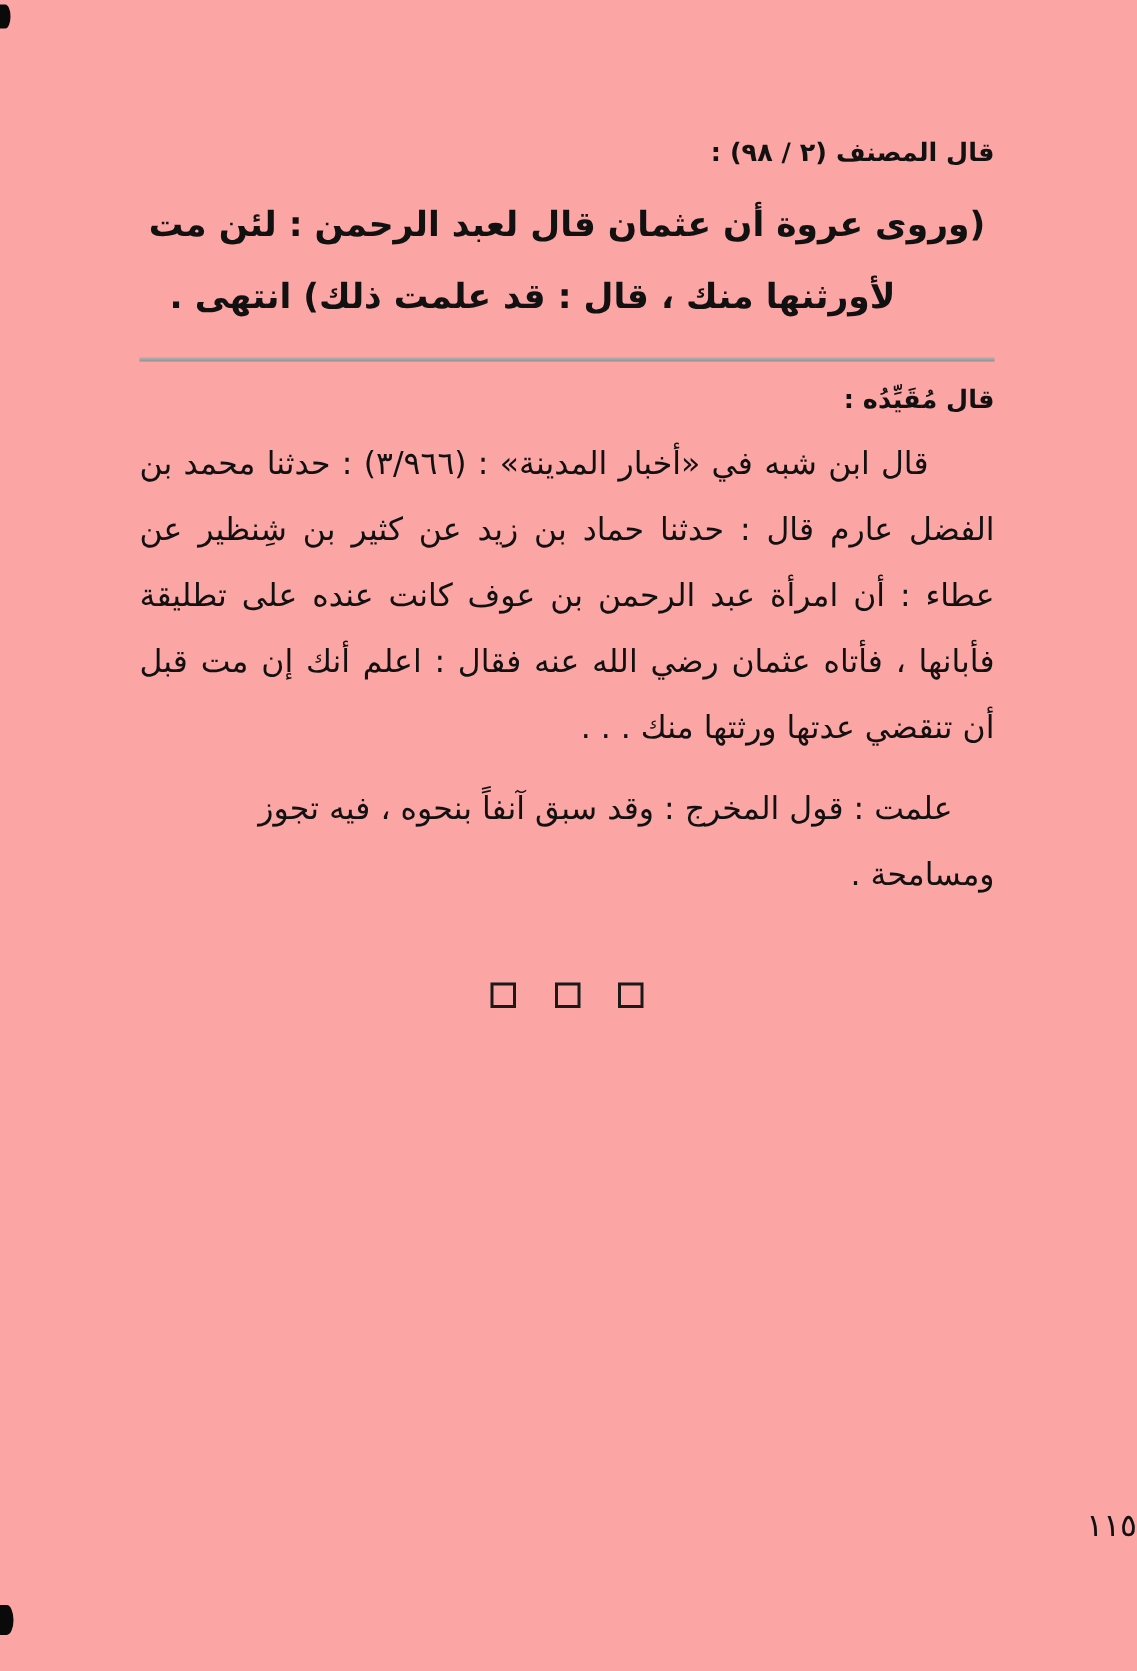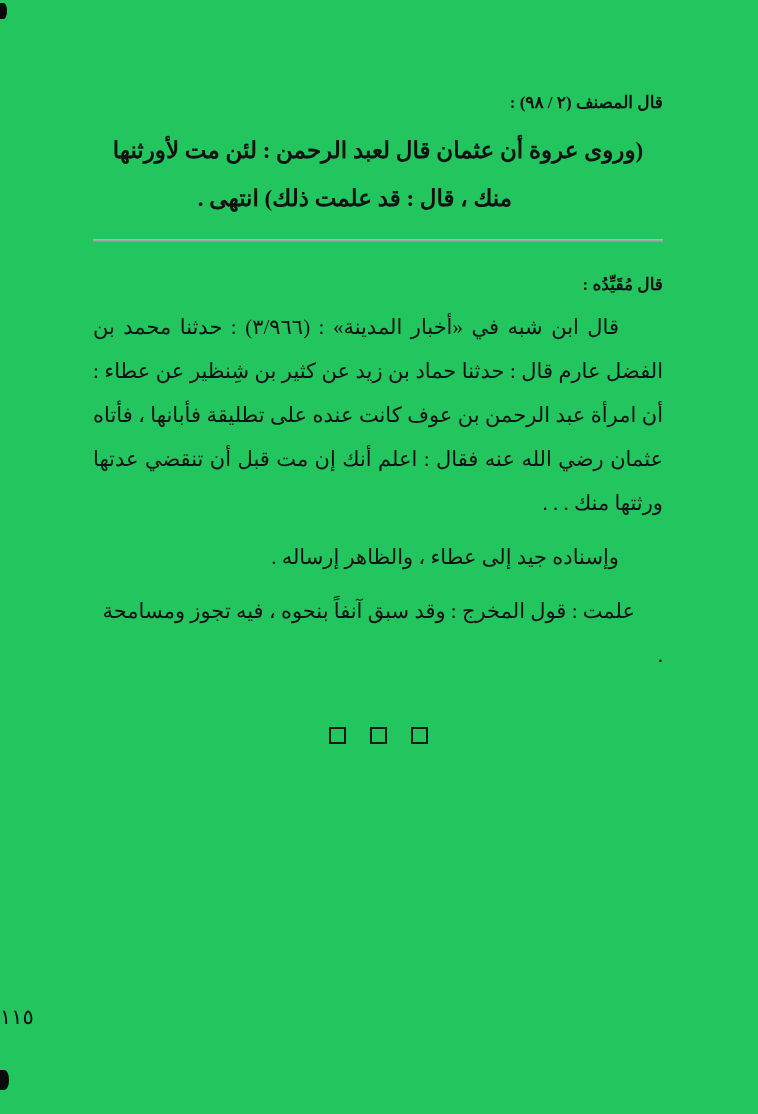--- a/index.html
+++ b/index.html
@@ -11,23 +11,22 @@
     height: 1114px;
     background: #ffffff;
     position: relative;
     overflow: hidden;
     font-family: "DejaVu Sans", sans-serif;
     color: #111111;
   }
   .sheet {
     position: absolute;
     inset: 0;
-    background: #22c55e;
+    background: #fca5a5;
     direction: rtl;
-    font-family: Liberation Serif, serif;
   }
   
   .artifact {
     position: absolute;
     background: #0a0a0a;
   }
   .artifact-top {
     left: 0; top: 3px; width: 7px; height: 16px;
     border-radius: 0 60% 60% 0;
   }
@@ -76,42 +75,42 @@
   .indent {
     text-indent: 44px;
   }
   .indent2 {
     text-indent: 28px;
   }
   .justify {
     text-align: justify;
   }
   .heading-muqayyid {
-    margin-top: 32px;
+    margin-top: 16px;
     margin-bottom: 4px;
   }
   .squares {
     margin-top: 48px;
     text-align: center;
     text-indent: 0;
   }
   .sq {
     display: inline-block;
     width: 13px;
     height: 13px;
     border: 2px solid #1a1a1a;
     margin: 0 10px;
     vertical-align: middle;
   }
   .page-number {
     position: absolute;
     top: 1005px;
     left: 0;
     width: 100%;
-    text-align: left;
+    text-align: right;
     font-size: 21px;
     color: #111;
   }
 </style>
 </head>
 <body>
 
 <div class="sheet">
 
   <div class="artifact artifact-top"></div>
@@ -124,21 +123,20 @@
     <p class="quote">(وروى عروة أن عثمان قال لعبد الرحمن : لئن مت لأورثنها منك ، قال : قد علمت ذلك) انتهى .</p>
 
     <div class="divider"></div>
 
 
 
     <h2 class="heading heading-muqayyid">قال مُقَيِّدُه :</h2>
 
     <p class="body indent justify">قال ابن شبه في «أخبار المدينة» : (٣/٩٦٦) : حدثنا محمد بن الفضل عارم قال : حدثنا حماد بن زيد عن كثير بن شِنظير عن عطاء : أن امرأة عبد الرحمن بن عوف كانت عنده على تطليقة فأبانها ، فأتاه عثمان رضي الله عنه فقال : اعلم أنك إن مت قبل أن تنقضي عدتها ورثتها منك . . .</p>
 
-    <p class="body indent">وإسناده جيد إلى عطاء ، والظاهر إرساله .</p>
 
     <p class="body indent2">علمت : قول المخرج : وقد سبق آنفاً بنحوه ، فيه تجوز ومسامحة .</p>
 
     <div class="squares">
       <span class="sq"></span>
       <span class="sq"></span>
       <span class="sq"></span>
     </div>
 
   </main>

